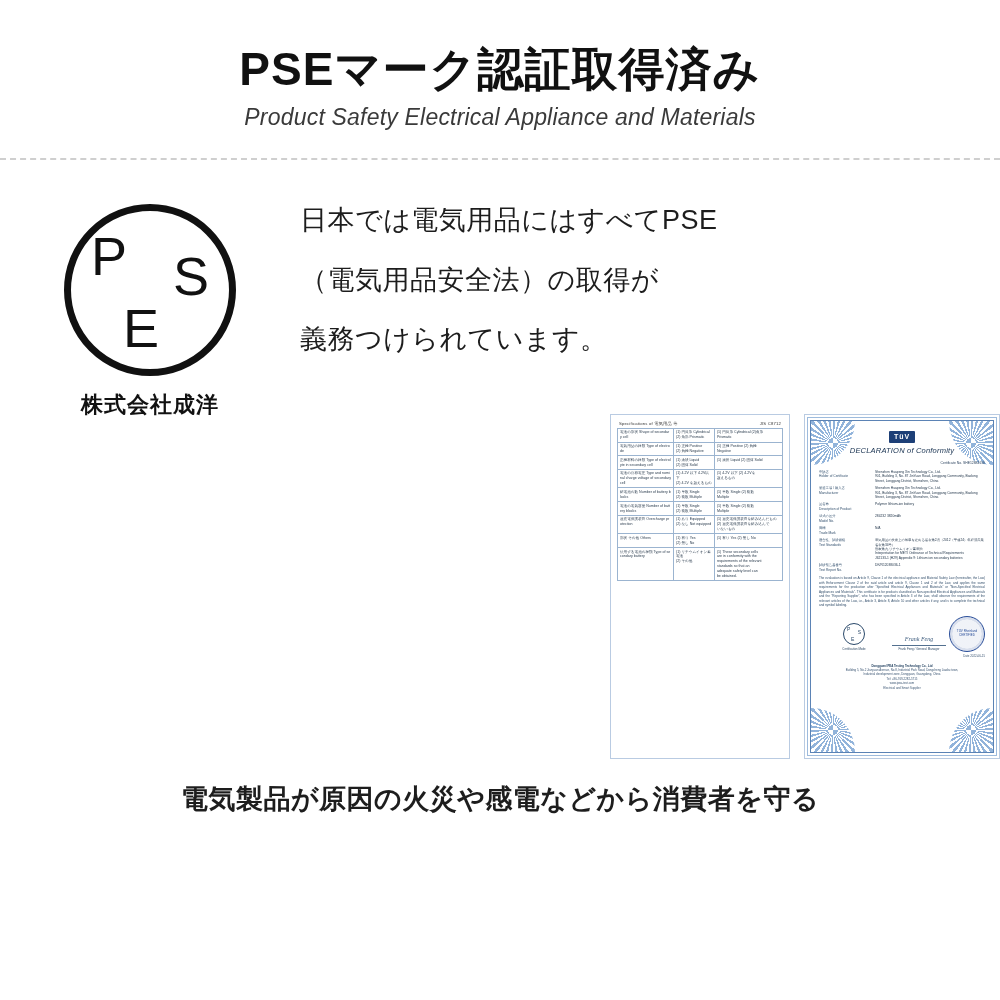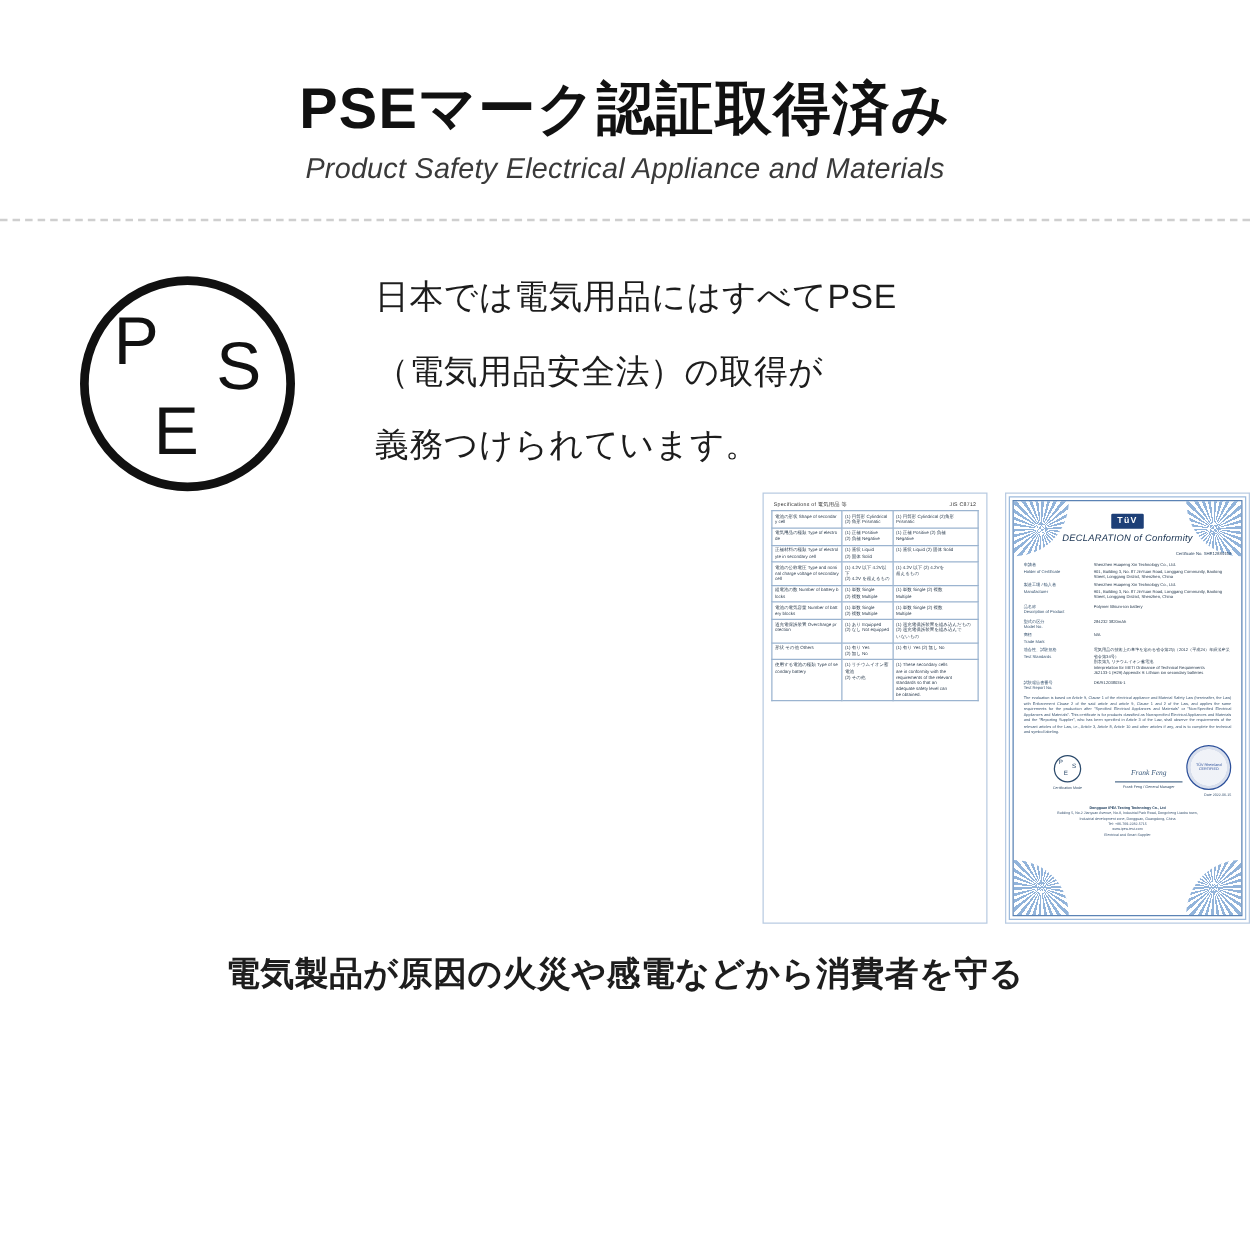--- a/index.html
+++ b/index.html
@@ -17,21 +17,21 @@
   }
   .page {
     width: 1000px;
     height: 1000px;
     position: relative;
     box-sizing: border-box;
   }
 
   
   .header {
-    padding-top: 60px;
+    padding-top: 43px;
     text-align: center;
   }
   .header-title {
     font-size: 46px;
     font-weight: 700;
     letter-spacing: 1px;
     color: #111111;
     line-height: 1.15;
   }
   .header-sub {
@@ -321,20 +321,21 @@
   <div class="lead-row">
 
     <div class="badge-col">
       <div class="pse-mark">
         <div class="letters">
           <span class="l l-p">P</span>
           <span class="l l-s">S</span>
           <span class="l l-e">E</span>
         </div>
       </div>
+      <div class="company">株式会社成洋</div>
     </div>
 
     <div class="lead-text">
       <p>日本では電気用品にはすべてPSE</p>
       <p>（電気用品安全法）の取得が</p>
       <p>義務つけられています。</p>
     </div>
   </div>
 
   <div class="cert-row">

